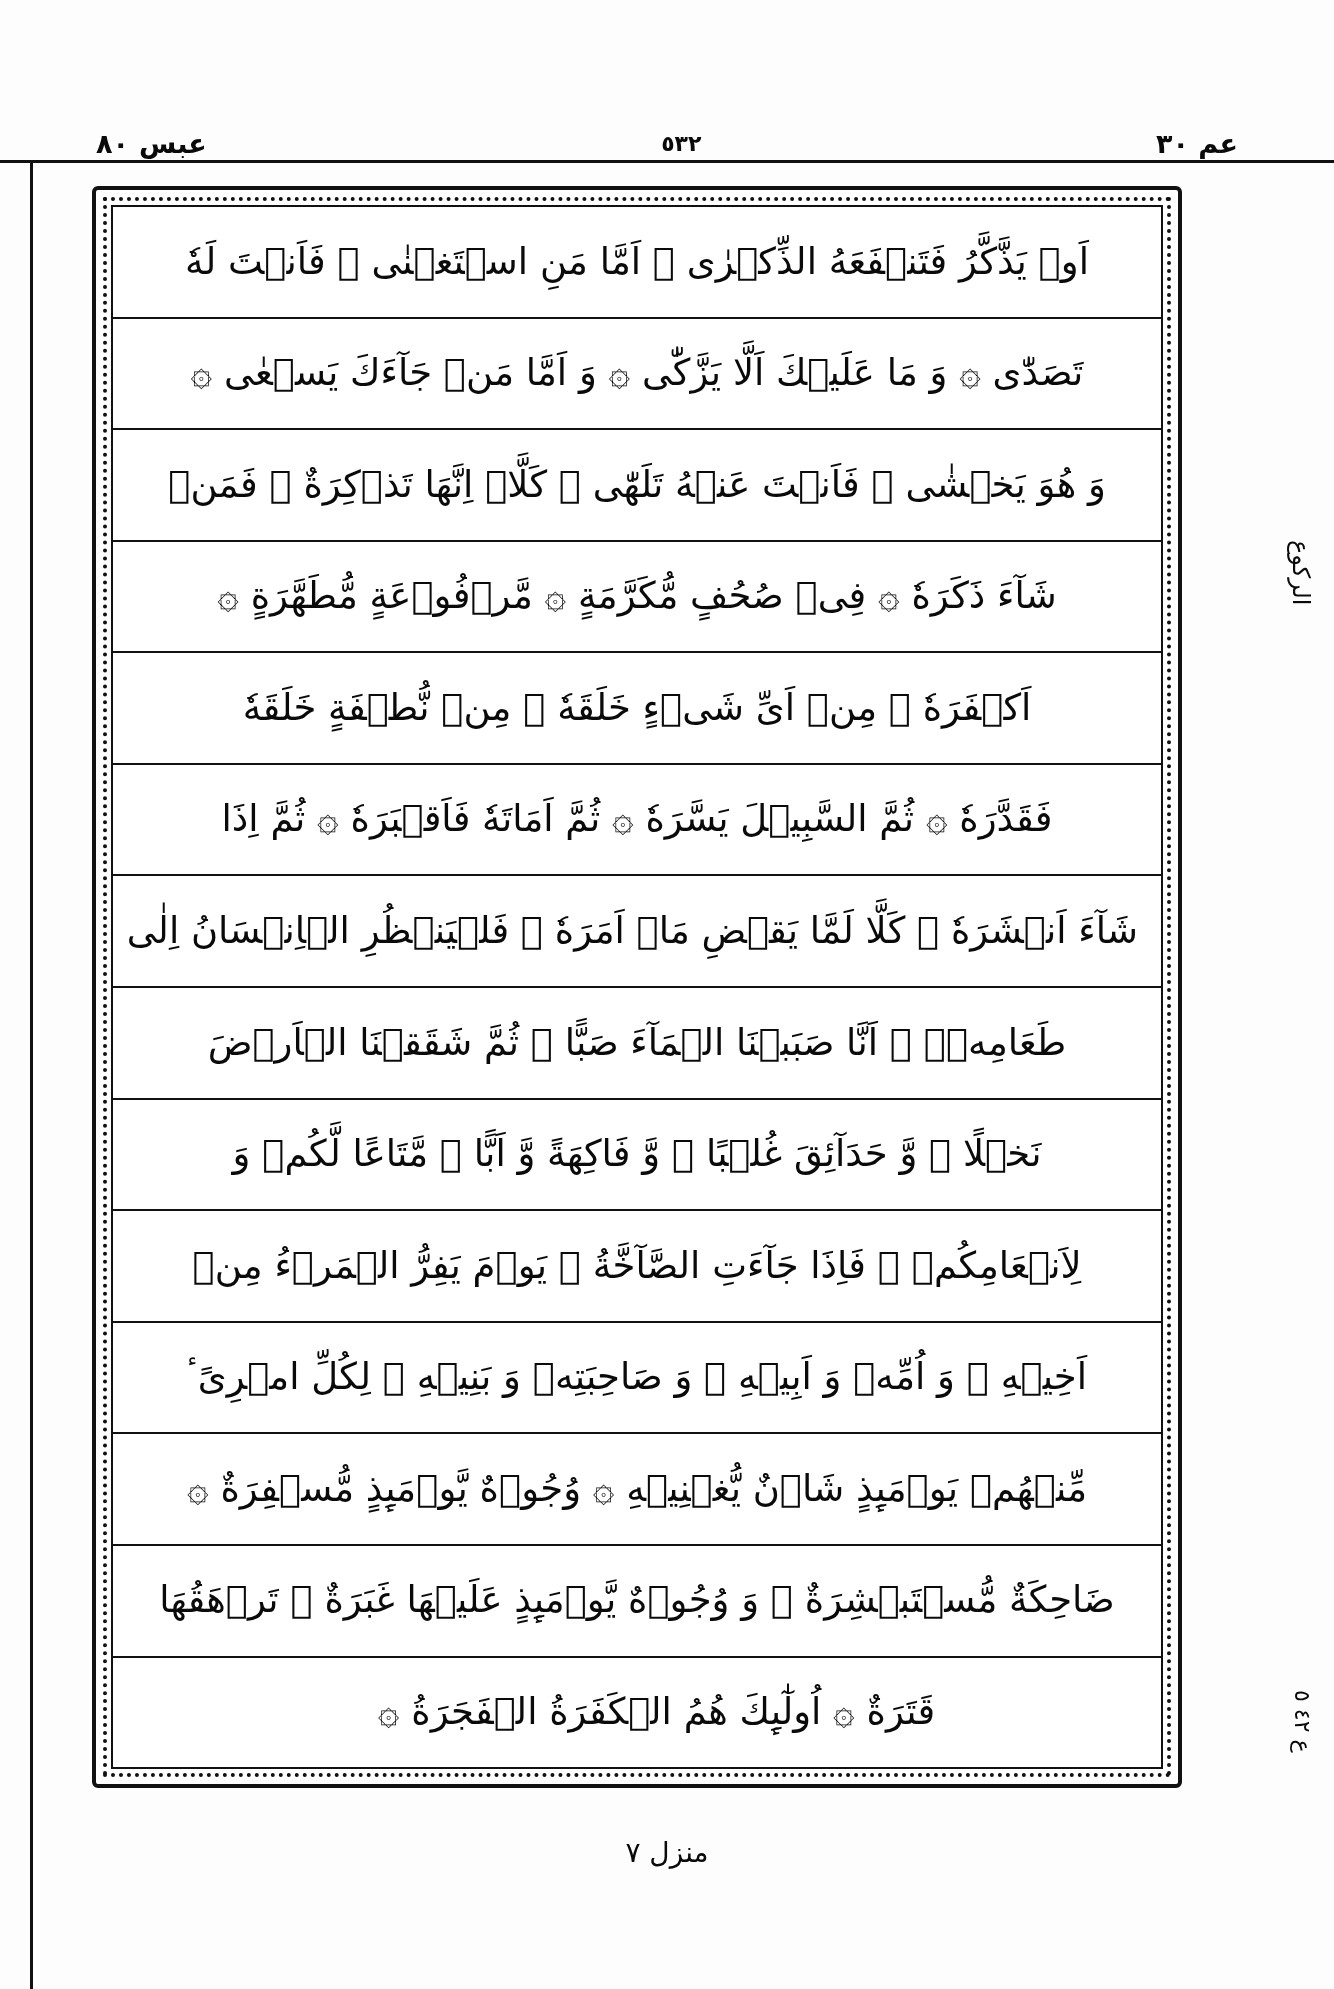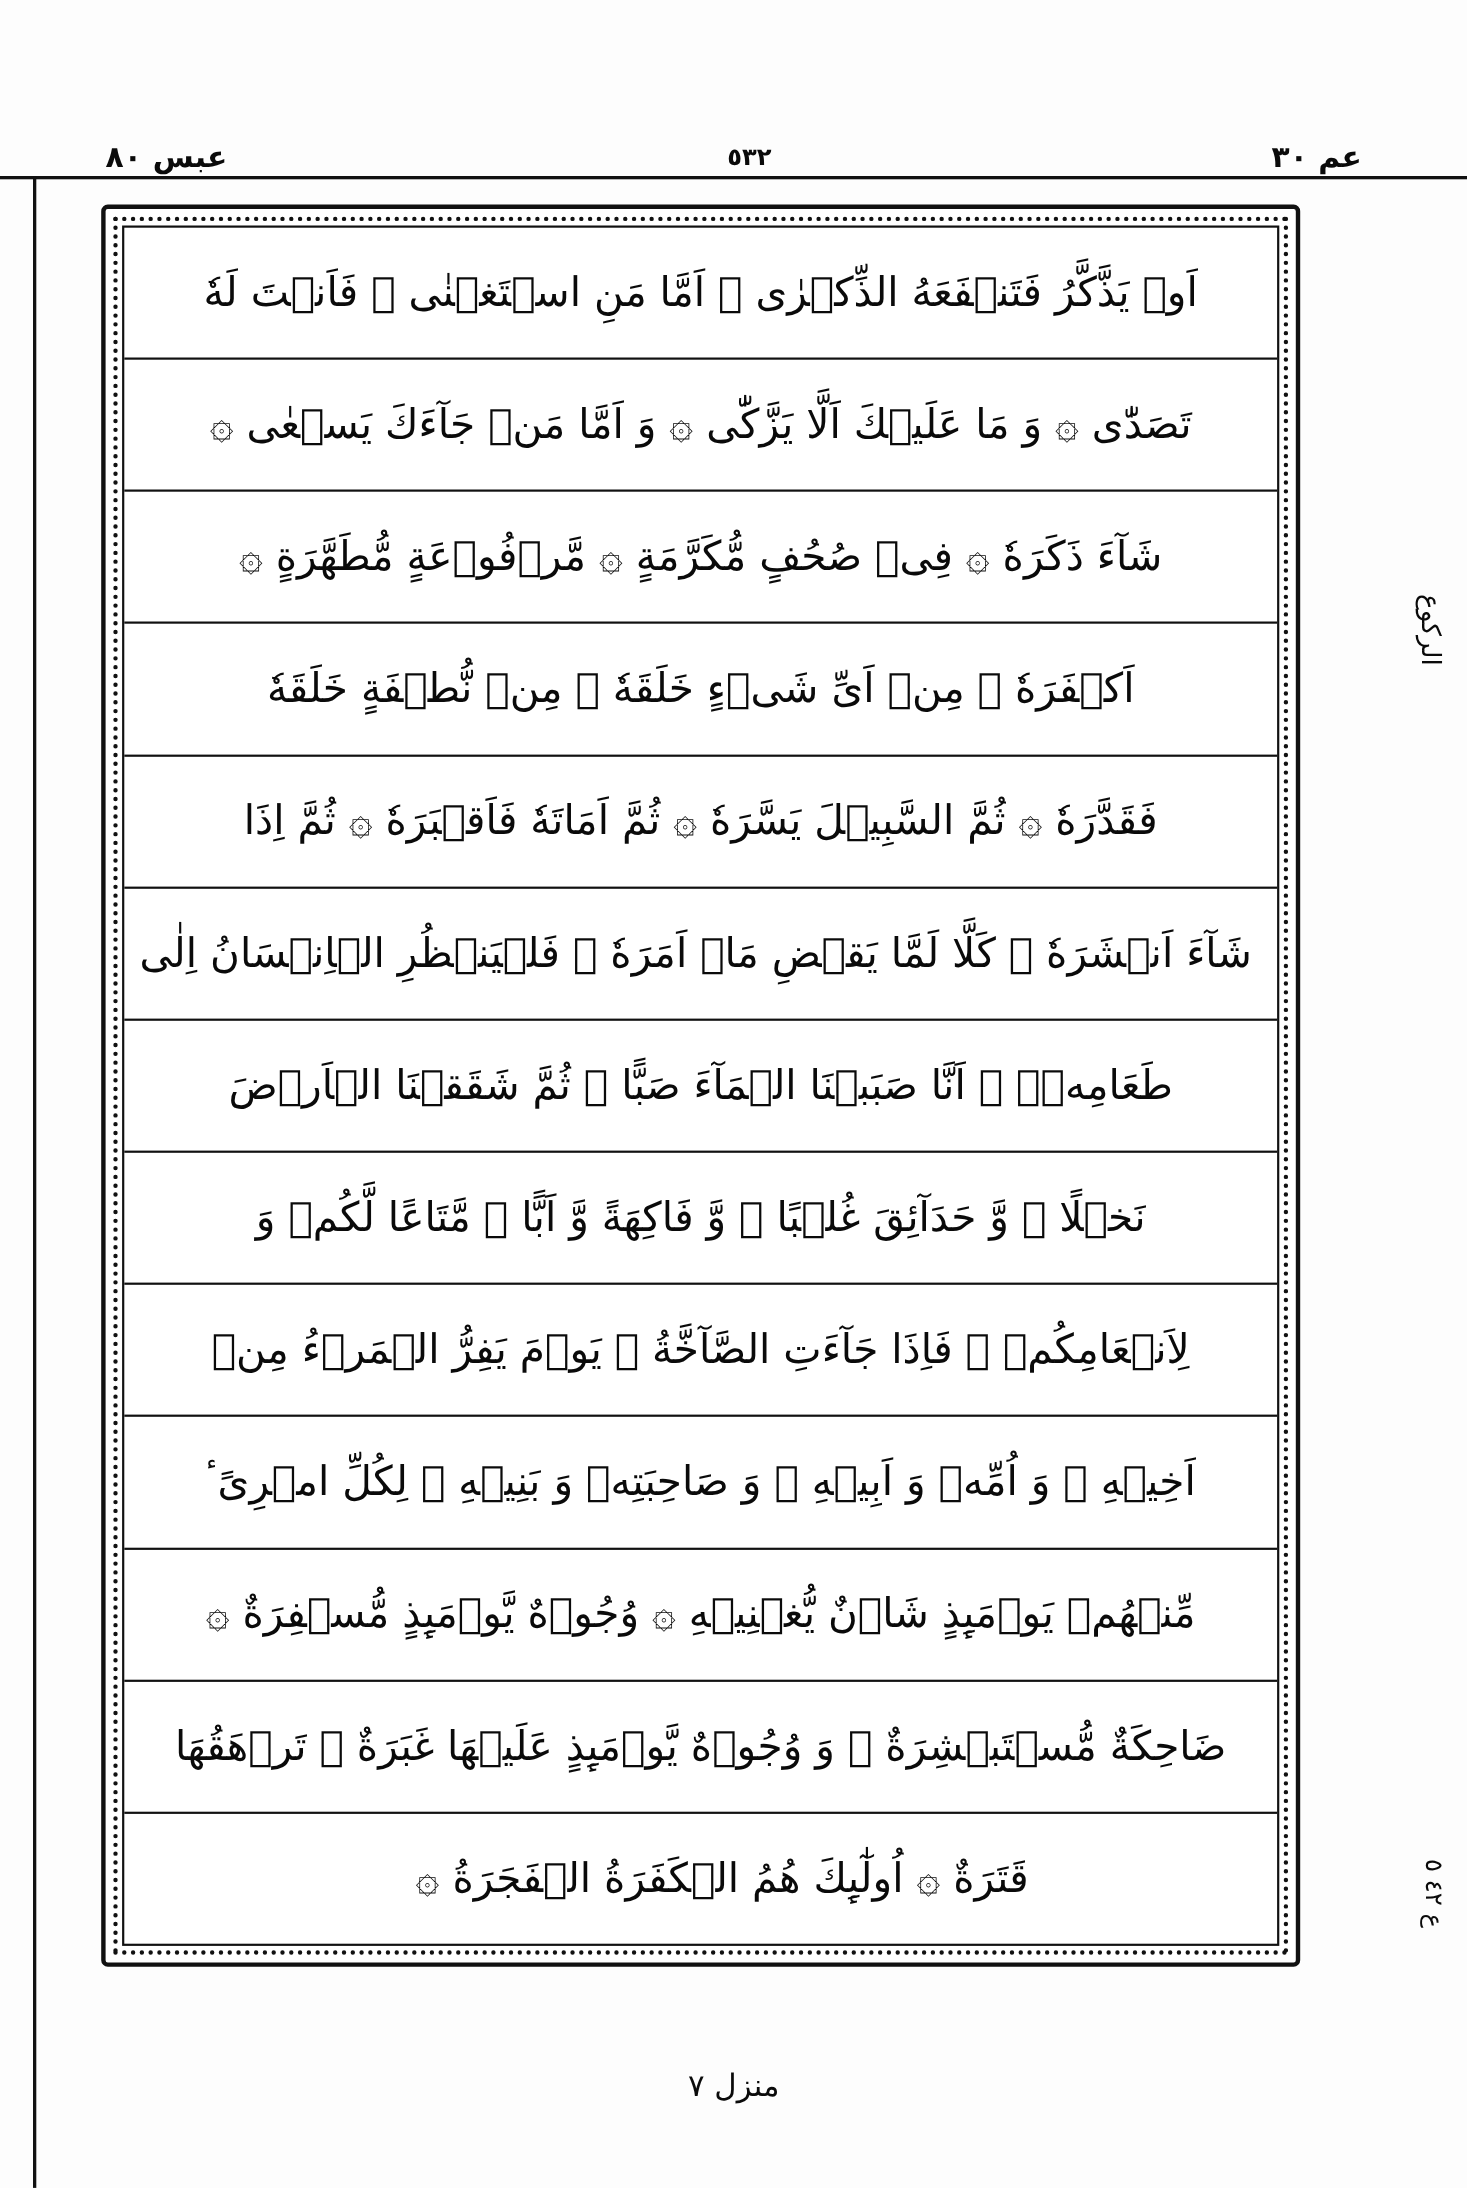--- a/index.html
+++ b/index.html
@@ -152,21 +152,20 @@
 
   
   .footer {
     position: absolute;
     left: 0;
     right: 0;
     top: 1836px;
     text-align: center;
     font-size: 28px;
     font-family: "DejaVu Sans", sans-serif;
-    margin-top: 43px;
   }
 </style>
 </head>
 <body>
 
 <div class="page">
 
   <div class="top-rule"></div>
   <div class="left-rule"></div>
 
@@ -182,20 +181,23 @@
   <div class="frame">
     <div class="frame-inner">
       <div class="frame-inner2">
         <div class="line">
             <span class="txt">اَوۡ یَذَّكَّرُ فَتَنۡفَعَهُ الذِّكۡرٰی ۞ اَمَّا مَنِ اسۡتَغۡنٰی ۞ فَاَنۡتَ لَهٗ</span>
           </div>
         <div class="line">
             <span class="txt">تَصَدّٰی ۞ وَ مَا عَلَیۡكَ اَلَّا یَزَّكّٰی ۞ وَ اَمَّا مَنۡ جَآءَكَ یَسۡعٰی ۞</span>
           </div>
         <div class="line">
+            <span class="txt">وَ هُوَ یَخۡشٰی ۞ فَاَنۡتَ عَنۡهُ تَلَهّٰی ۞ كَلَّاۤ اِنَّهَا تَذۡكِرَةٌ ۞ فَمَنۡ</span>
+          </div>
+        <div class="line">
             <span class="txt">شَآءَ ذَكَرَهٗ ۞ فِیۡ صُحُفٍ مُّكَرَّمَةٍ ۞ مَّرۡفُوۡعَةٍ مُّطَهَّرَةٍ ۞</span>
           </div>
         <div class="line">
             <span class="txt">اَكۡفَرَهٗ ۞ مِنۡ اَیِّ شَیۡءٍ خَلَقَهٗ ۞ مِنۡ نُّطۡفَةٍ خَلَقَهٗ</span>
           </div>
         <div class="line">
             <span class="txt">فَقَدَّرَهٗ ۞ ثُمَّ السَّبِیۡلَ یَسَّرَهٗ ۞ ثُمَّ اَمَاتَهٗ فَاَقۡبَرَهٗ ۞ ثُمَّ اِذَا</span>
           </div>
         <div class="line">
             <span class="txt">شَآءَ اَنۡشَرَهٗ ۞ كَلَّا لَمَّا یَقۡضِ مَاۤ اَمَرَهٗ ۞ فَلۡیَنۡظُرِ الۡاِنۡسَانُ اِلٰی</span>

